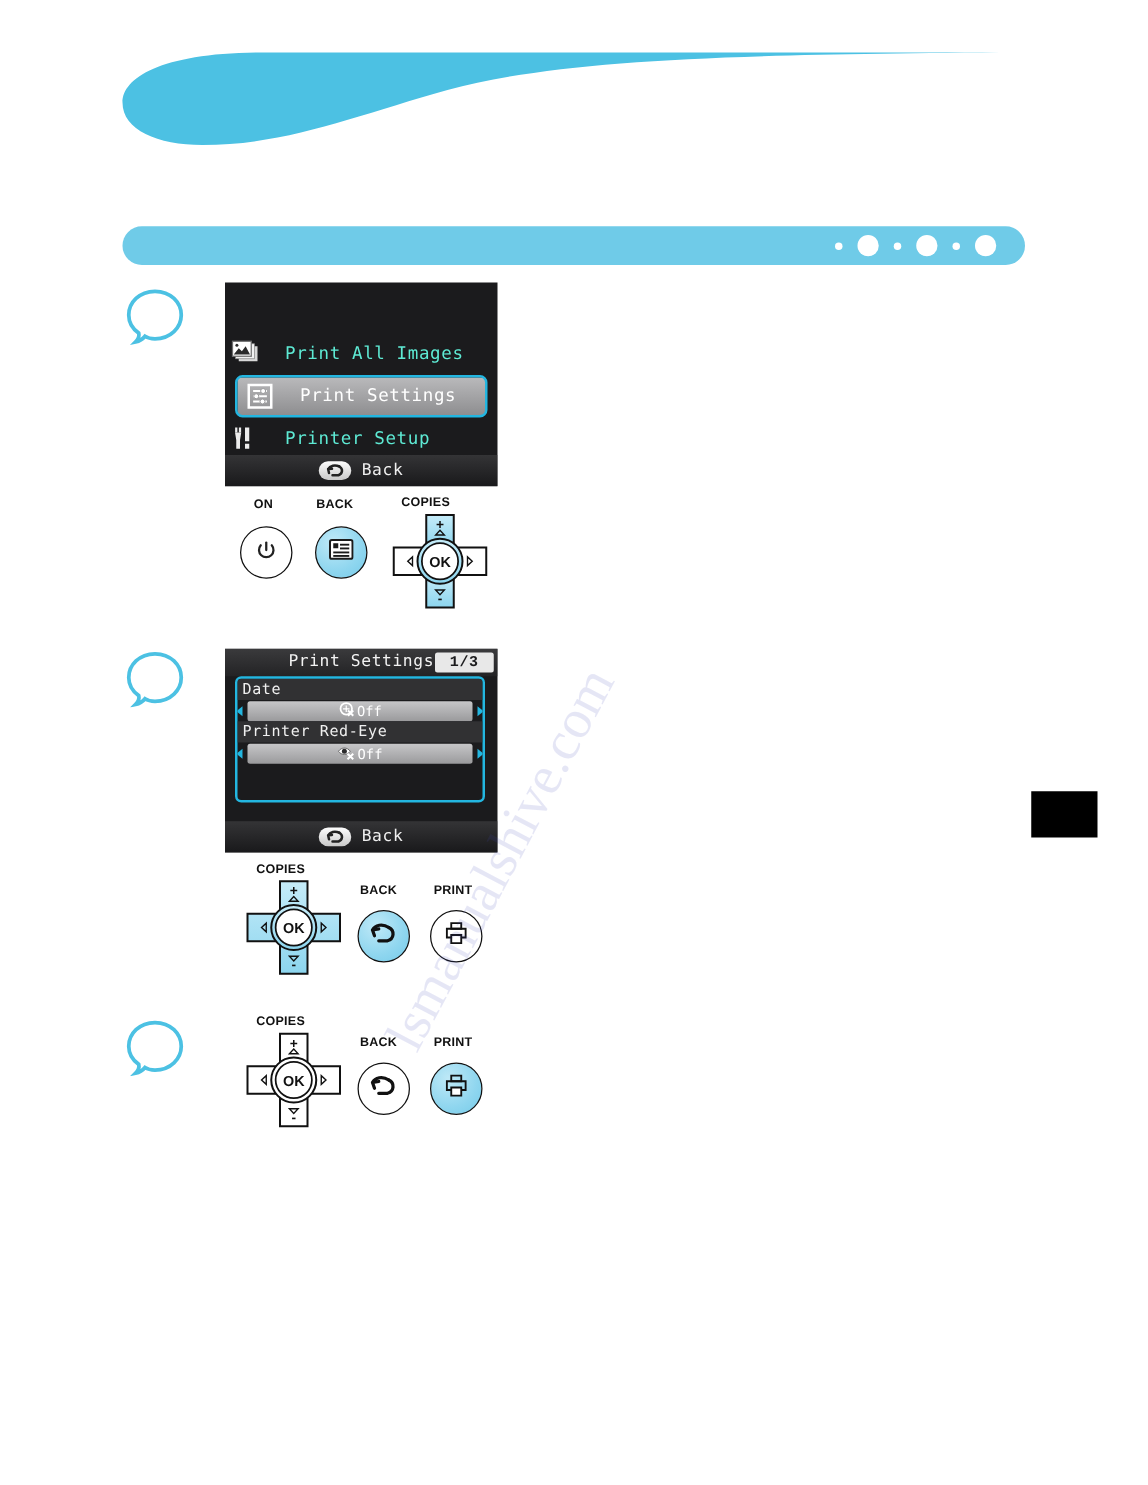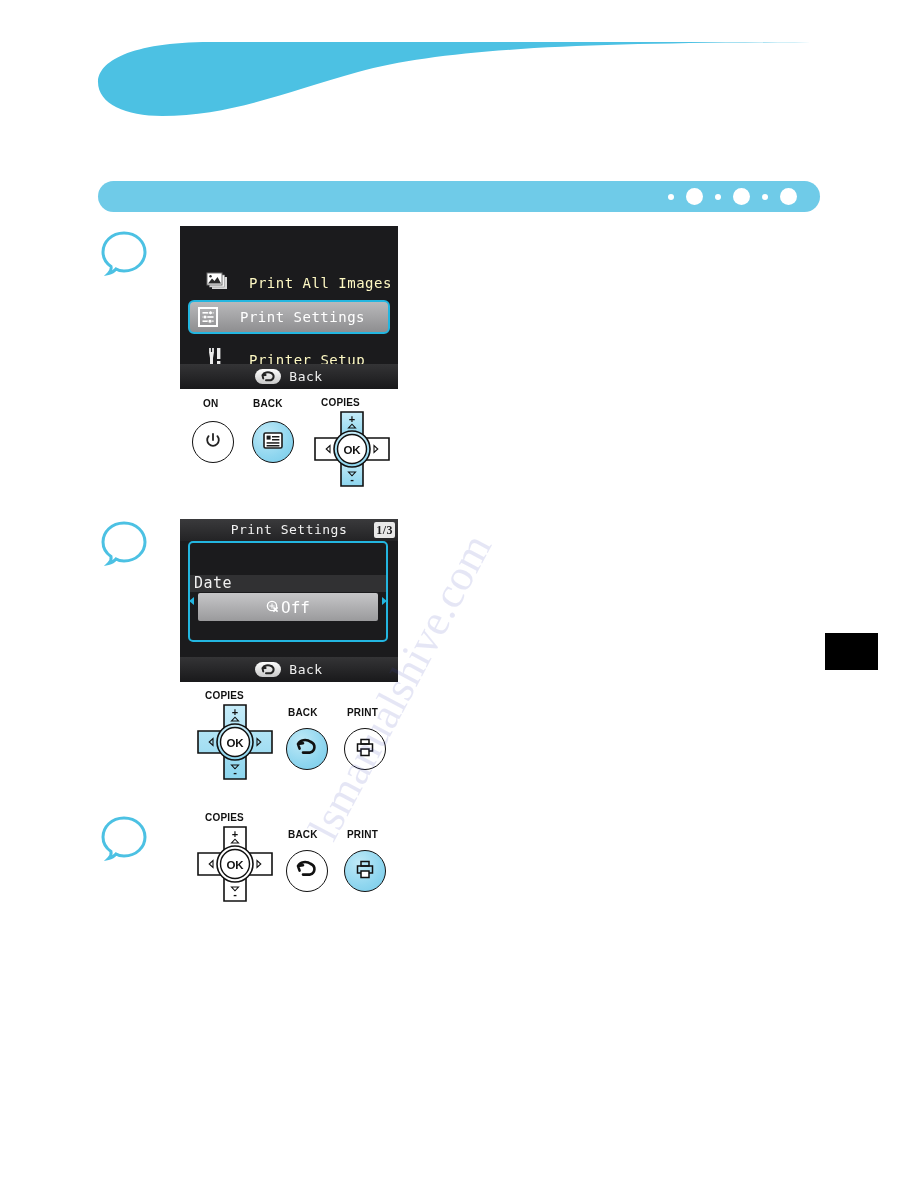--- a/index.html
+++ b/index.html
@@ -74,38 +74,38 @@
     color: #f2f2f2;
     font-family: "DejaVu Sans Mono", monospace;
     font-size: 13px;
     letter-spacing: 0.5px;
     text-align: center;
     line-height: 22px;
   }
   .lcd-page {
     position: absolute;
     right: 3px; top: 3px;
-    font-family: Liberation Serif, serif;
+    font-family: Liberation Mono, monospace;
     font-size: 12px;
     font-weight: bold;
     color: #1b1b1d;
     background: #e8e8e8;
-    padding: 0 2px;
+    padding: 0 12px;
     line-height: 16px;
     border-radius: 2px;
   }
   .lcd-page .slash { color: #1b1b1d; }
 
   .menu-row {
     display: flex;
     align-items: center;
     height: 34px;
-    padding-left: 25px;
+    padding-left: 4px;
     box-sizing: border-box;
-    color: #fef9c3;
+    color: #5eead4;
     font-family: "DejaVu Sans Mono", monospace;
     font-size: 14px;
   }
   .menu-row .mi { width: 34px; flex: 0 0 34px; display: flex; align-items: center; }
   .menu-row .ml { padding-left: 10px; letter-spacing: 0.5px; }
 
   .menu-row.selected {
     position: relative;
     margin: 0 8px;
     padding-left: 6px;
@@ -150,36 +150,35 @@
     overflow: hidden;
   }
   .set-item { position: relative; }
   .set-label {
     height: 17px;
     line-height: 17px;
     padding-left: 4px;
     color: #f0f0f0;
     background: #313133;
     font-family: "DejaVu Sans Mono", monospace;
-    font-size: 15px;
+    font-size: 12px;
     letter-spacing: 0.5px;
-    margin-top: 32px;
   }
   .set-value {
-    height: 28px;
+    height: 16px;
     margin: 1px 8px 0 8px;
     background: linear-gradient(#c6c6c8, #9a9a9c);
     border-radius: 2px;
     display: flex;
     align-items: center;
     justify-content: center;
     gap: 2px;
     color: #ffffff;
     font-family: "DejaVu Sans Mono", monospace;
-    font-size: 16px;
+    font-size: 11px;
   }
   .lr-arrow {
     position: absolute;
     width: 0; height: 0;
     border-top: 4px solid transparent;
     border-bottom: 4px solid transparent;
   }
   .lr-left { left: -1px; border-right: 5px solid #23b6e0; }
   .lr-right { right: -1px; border-left: 5px solid #23b6e0; }
 
@@ -276,21 +275,21 @@
         <rect x="6.5" y="10.2" width="11" height="1.6" fill="#ffffff"></rect>
         <rect x="6.5" y="14.4" width="11" height="1.6" fill="#ffffff"></rect>
         <circle cx="14.5" cy="6.8" r="2" fill="#ffffff" stroke="#9a9a9c" stroke-width="0.8"></circle>
         <circle cx="9" cy="11" r="2" fill="#ffffff" stroke="#9a9a9c" stroke-width="0.8"></circle>
         <circle cx="14" cy="15.2" r="2" fill="#ffffff" stroke="#9a9a9c" stroke-width="0.8"></circle>
       </svg>
     </span>
     <span class="ml">Print Settings</span>
   </div>
 
-  <div class="menu-row" style="height:34px;align-items:flex-end;">
+  <div class="menu-row" style="height:34px;">
     <span class="mi">
       <svg width="24" height="22" viewBox="0 0 24 22">
         <path d="M5 2 L5 6 M8 2 L8 6" stroke="#ececec" stroke-width="1.8"></path>
         <path d="M4 6 L9 6 L8 12 L8 19 L5 19 L5 12 Z" fill="#ececec"></path>
         <rect x="12" y="2" width="3.4" height="11" fill="#ececec"></rect>
         <rect x="12" y="15" width="3.4" height="4" fill="#ececec"></rect>
       </svg>
     </span>
     <span class="ml">Printer Setup</span>
   </div>

